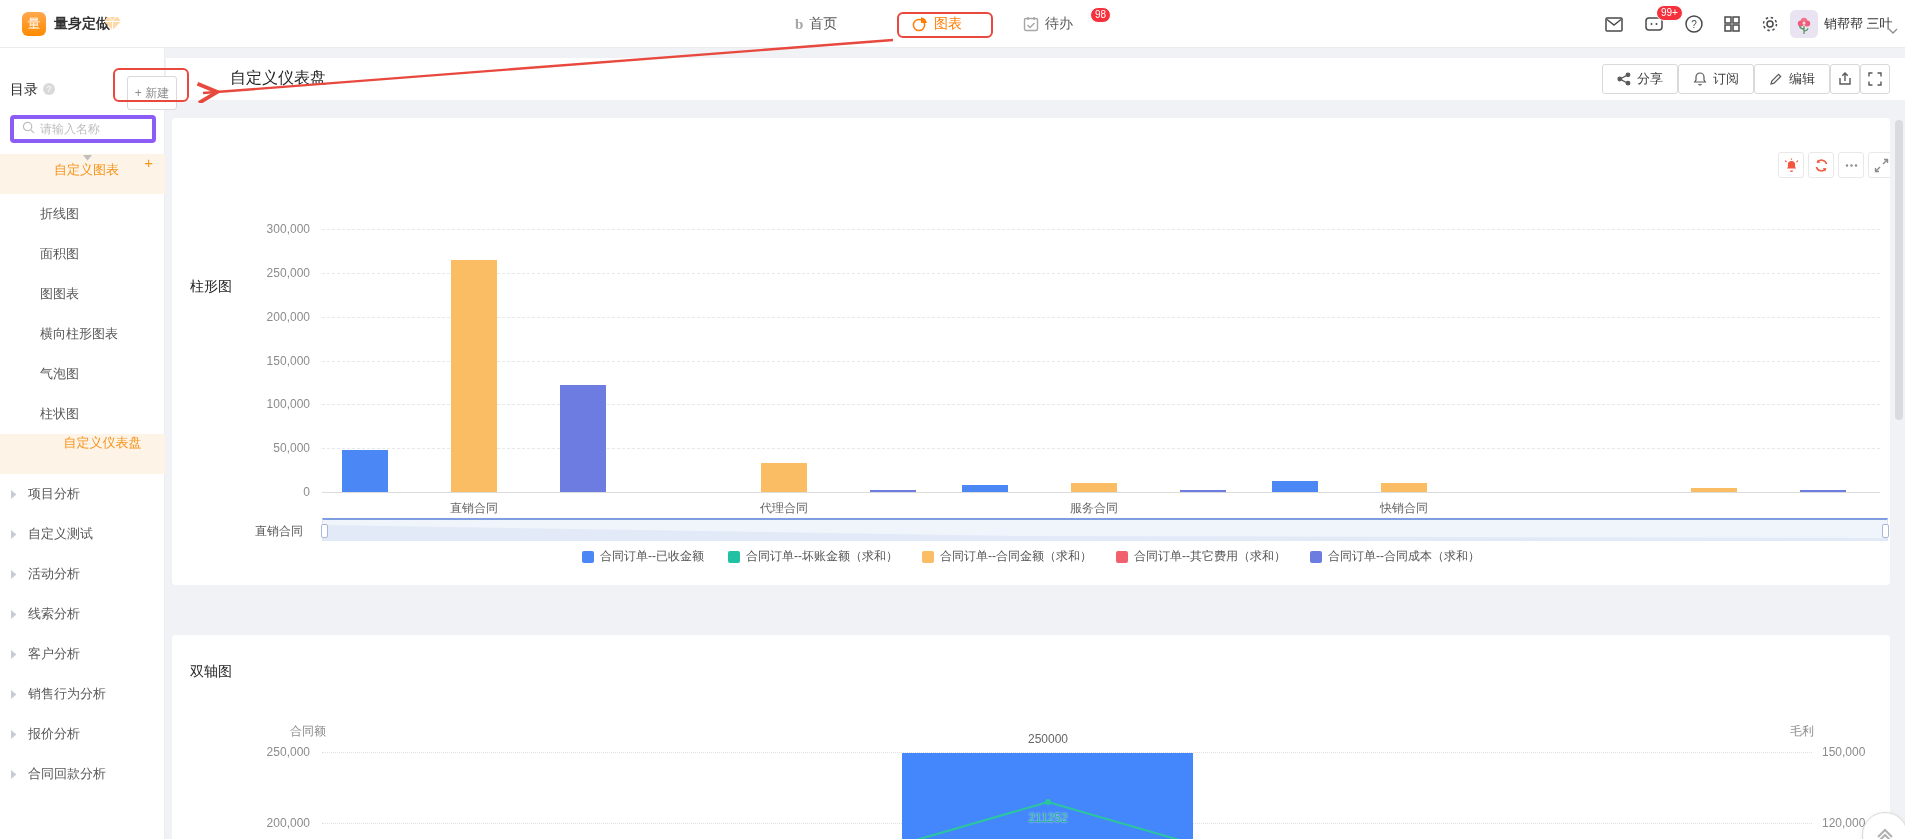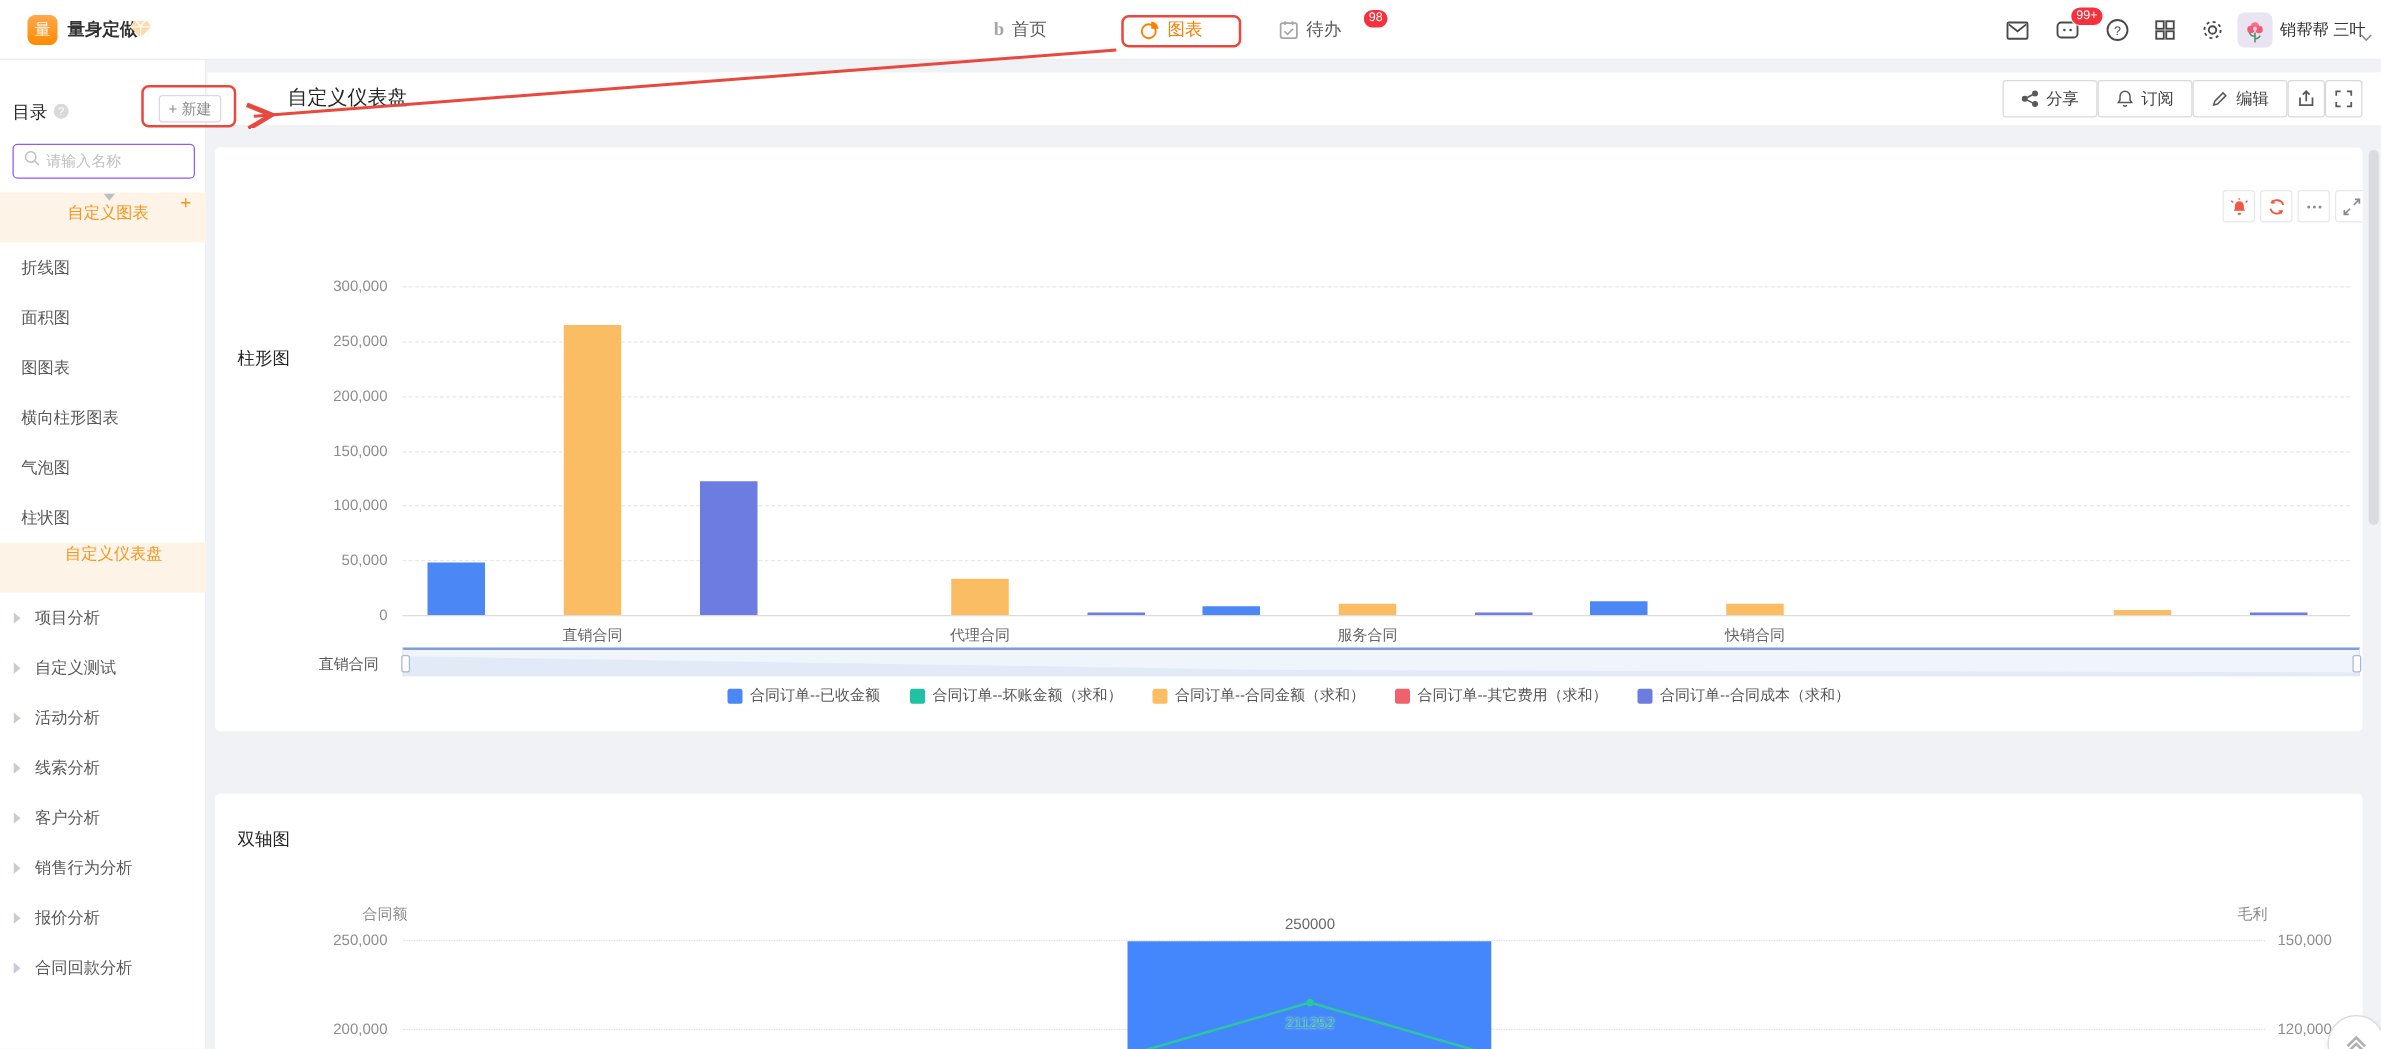--- a/index.html
+++ b/index.html
@@ -26,33 +26,33 @@
     background:#eae3f2; overflow:hidden; }
   #user-name { position:absolute; left:1824px; top:0; height:48px; display:flex; align-items:center;
     font-size:13px; color:#333; }
   #user-caret { position:absolute; left:1888px; top:21px; color:#8c8c8c; }
 
   
   #sidebar { position:absolute; left:0; top:48px; width:165px; height:791px; background:#fff;
     border-right:1px solid #ebedf0; z-index:10; }
   #catalog-label { position:absolute; left:10px; top:33px; font-size:14px; color:#262626;
     display:flex; align-items:center; gap:4px; }
-  #new-btn { position:absolute; left:127px; top:28px; width:50px; height:22px; border:1px solid #d9d9d9;
+  #new-btn { position:absolute; left:127px; top:28px; width:50px; height:34px; border:1px solid #d9d9d9;
     border-radius:3px; background:#fff; color:#8c8c8c; font-size:12px; display:flex;
     align-items:center; justify-content:center; gap:2px; cursor:pointer; z-index:60; }
   #search-box { position:absolute; left:10px; top:67px; width:146px; height:28px;
-    border:1px solid #8b5cf6; border-radius:4px; display:flex; align-items:center; padding:0 8px; gap:5px; }
+    border:4px solid #8b5cf6; border-radius:4px; display:flex; align-items:center; padding:0 8px; gap:5px; }
   #search-box input { border:none; outline:none; width:100px; font-size:12px; color:#595959;
     font-family:inherit; background:transparent; }
   #search-box input::placeholder { color:#bfbfbf; }
   #tree { position:absolute; left:0; top:106px; width:165px; }
   .tree-row { height:40px; display:flex; align-items:center; font-size:13px; color:#595959;
     cursor:pointer; position:relative; }
   .tree-row .caret { width:10px; margin-left:10px; display:flex; }
-  .tree-row.child { padding-left:17px; }
+  .tree-row.child { padding-left:40px; }
   .tree-row.root .lbl { margin-left:8px; }
   .tree-row.hl { background:#fdf3e6;flex-direction:column; }
   .tree-row.orange { color:#f7941e; }
   .tree-add { position:absolute; right:12px; color:#f7941e; font-size:15px; }
 
   
   #main-header { position:absolute; left:166px; top:58px; width:1739px; height:42px; background:#fff; }
   #page-title { position:absolute; left:64px; top:10px; font-size:16px; color:#262626; font-weight:500; }
   #header-btns { position:absolute; right:15px; top:6px; display:flex; }
   .h-btn { height:30px; border:1px solid #d9d9d9; border-radius:3px; background:#fff; font-size:13px;

